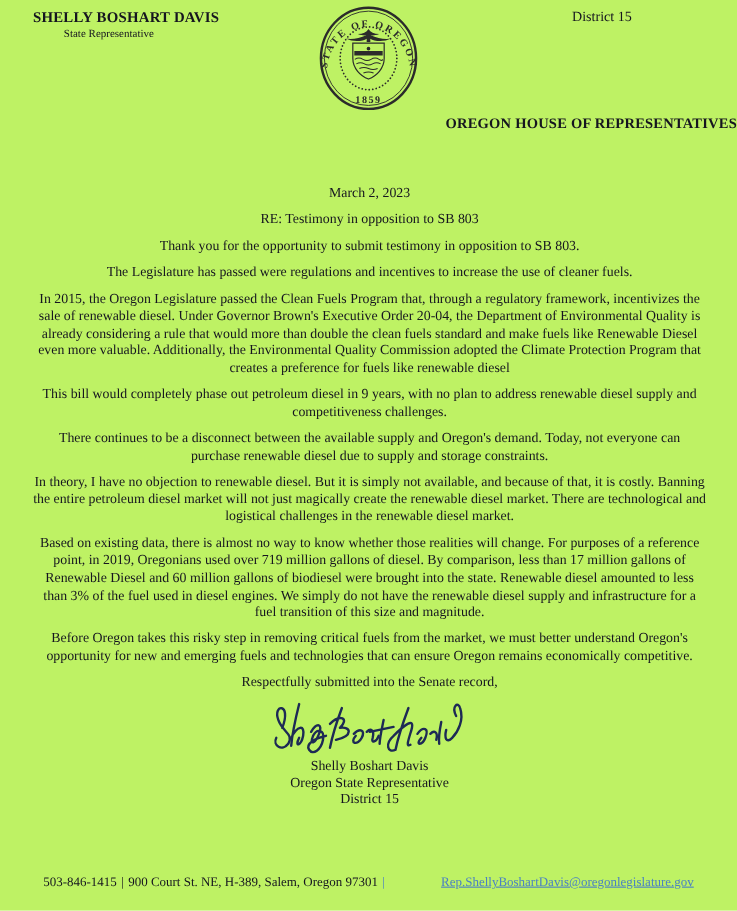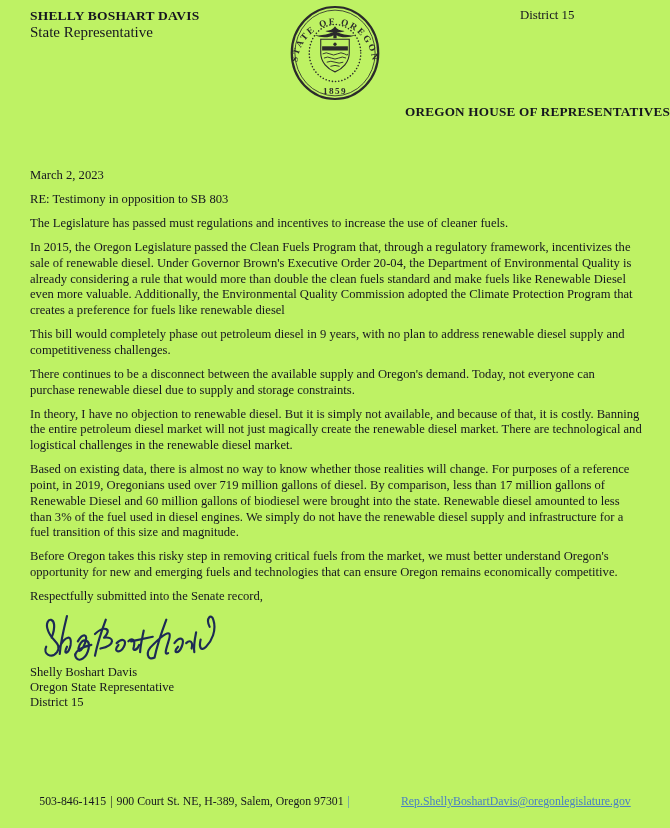--- a/index.html
+++ b/index.html
@@ -9,29 +9,29 @@
     height: 828px;
     background: #bef264;
     font-family: "Liberation Serif", "DejaVu Serif", serif;
     color: #15151f;
     overflow: hidden;
   }
   
   .letterhead { position: absolute; top: 0; left: 0; width: 100%; height: 130px; }
   .lh-left  { position: absolute; left: 30px; top: 8px; line-height: 16px; }
   .rep-name { font-weight: bold; font-size: 13.5px; letter-spacing: 0.2px; }
-  .rep-title{ font-size: 15px; }
+  .rep-title{ font-size: 10px; margin-left: 28px; }
   .lh-right { position: absolute; left: 520px; top: 8px; font-size: 12.8px; }
   .lh-seal  { position: absolute; left: 50%; top: 4px; transform: translateX(-50%); width: 92px; height: 98px; }
   .lh-org   { position: absolute; top: 104px; left: 0; width: 100%; text-align: right;
               font-weight: bold; font-size: 13.2px; letter-spacing: 0.2px; }
   
   .letter-body {
     position: absolute; top: 168px; left: 30px; width: 612px;
-    font-size: 12.6px; line-height: 15.8px;
+    font-size: 12.6px; line-height: 15.8px; text-align: center;
   }
   .letter-body p { margin: 0 0 8.2px 0; }
   .signature-wrap { height: 56px; margin: 1px 0 2px 2px; }
   .sig-block { line-height: 14.8px; font-size: 12.6px; }
   
   .page-footer {
     position: absolute; top: 794px; left: 0; width: 100%;
     text-align: center; font-size: 11.8px;
   }
   .sep { padding: 0 4px; }
@@ -79,21 +79,22 @@
       </svg>
     </div>
 
     <div class="lh-right">District 15</div>
     <div class="lh-org">OREGON HOUSE OF REPRESENTATIVES</div>
   </header>
 
   <main class="letter-body">
     <p>March 2, 2023</p>
     <p>RE: Testimony in opposition to SB 803</p>
-    <p>The Legislature has passed must regulations and incentives to increase the use of cleaner fuels.</p>
+    <p>Thank you for the opportunity to submit testimony in opposition to SB 803.</p>
+    <p>The Legislature has passed were regulations and incentives to increase the use of cleaner fuels.</p>
     <p>In 2015, the Oregon Legislature passed the Clean Fuels Program that, through a regulatory framework, incentivizes the sale of renewable diesel. Under Governor Brown's Executive Order 20-04, the Department of Environmental Quality is already considering a rule that would more than double the clean fuels standard and make fuels like Renewable Diesel even more valuable. Additionally, the Environmental Quality Commission adopted the Climate Protection Program that creates a preference for fuels like renewable diesel</p>
     <p>This bill would completely phase out petroleum diesel in 9 years, with no plan to address renewable diesel supply and competitiveness challenges.</p>
     <p>There continues to be a disconnect between the available supply and Oregon's demand. Today, not everyone can purchase renewable diesel due to supply and storage constraints.</p>
     <p>In theory, I have no objection to renewable diesel. But it is simply not available, and because of that, it is costly. Banning the entire petroleum diesel market will not just magically create the renewable diesel market. There are technological and logistical challenges in the renewable diesel market.</p>
     <p>Based on existing data, there is almost no way to know whether those realities will change. For purposes of a reference point, in 2019, Oregonians used over 719 million gallons of diesel. By comparison, less than 17 million gallons of Renewable Diesel and 60 million gallons of biodiesel were brought into the state. Renewable diesel amounted to less than 3% of the fuel used in diesel engines. We simply do not have the renewable diesel supply and infrastructure for a fuel transition of this size and magnitude.</p>
     <p>Before Oregon takes this risky step in removing critical fuels from the market, we must better understand Oregon's opportunity for new and emerging fuels and technologies that can ensure Oregon remains economically competitive.</p>
     <p style="margin-bottom:2px;">Respectfully submitted into the Senate record,</p>
 
     <div class="signature-wrap">
       <svg viewBox="0 0 210 62" width="200" height="56" aria-hidden="true" fill="none" stroke="#1d2a55" stroke-width="2.4" stroke-linecap="round" stroke-linejoin="round">

